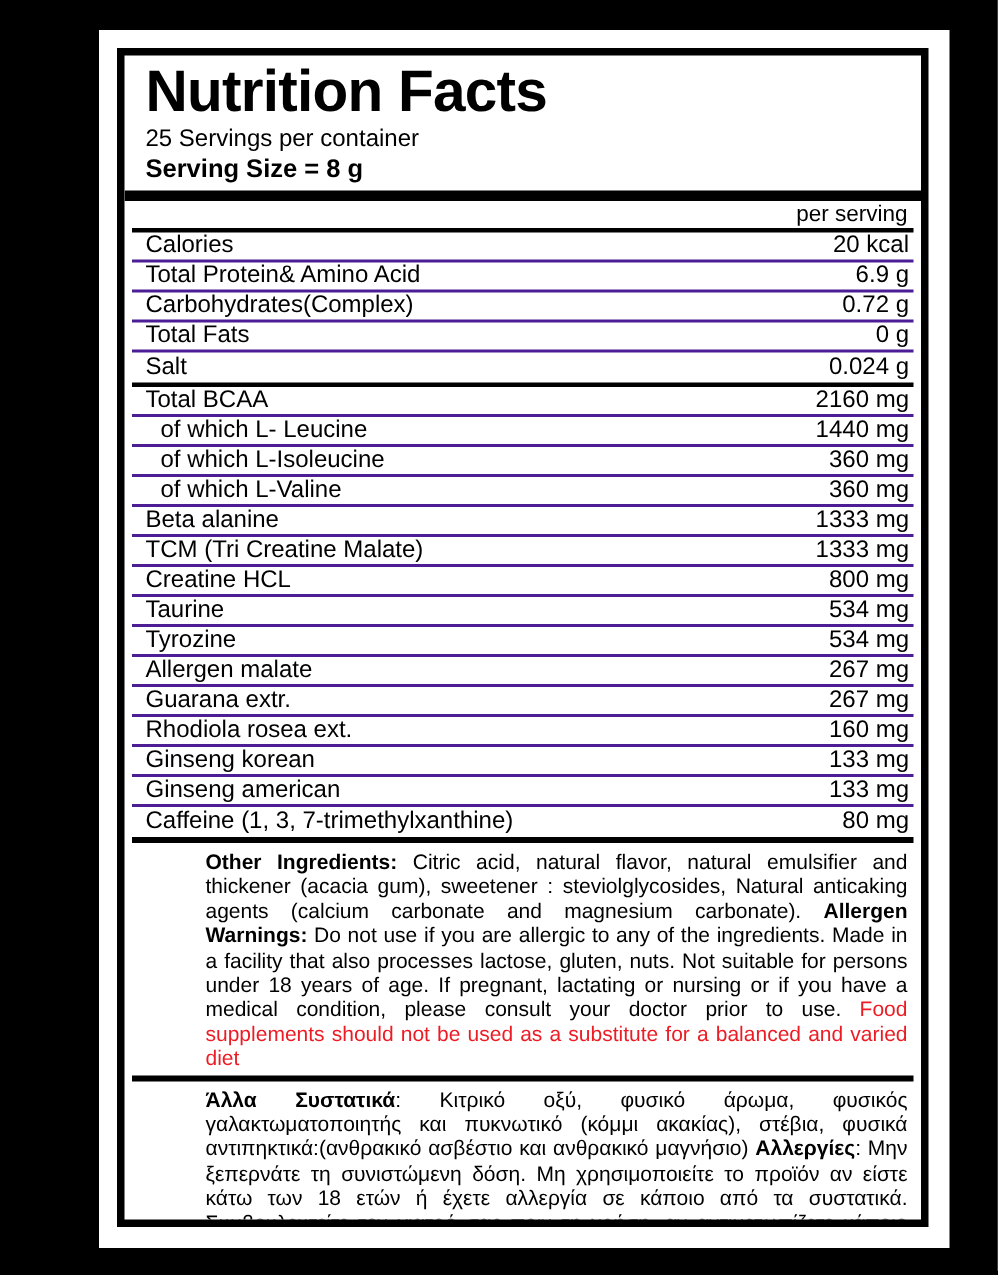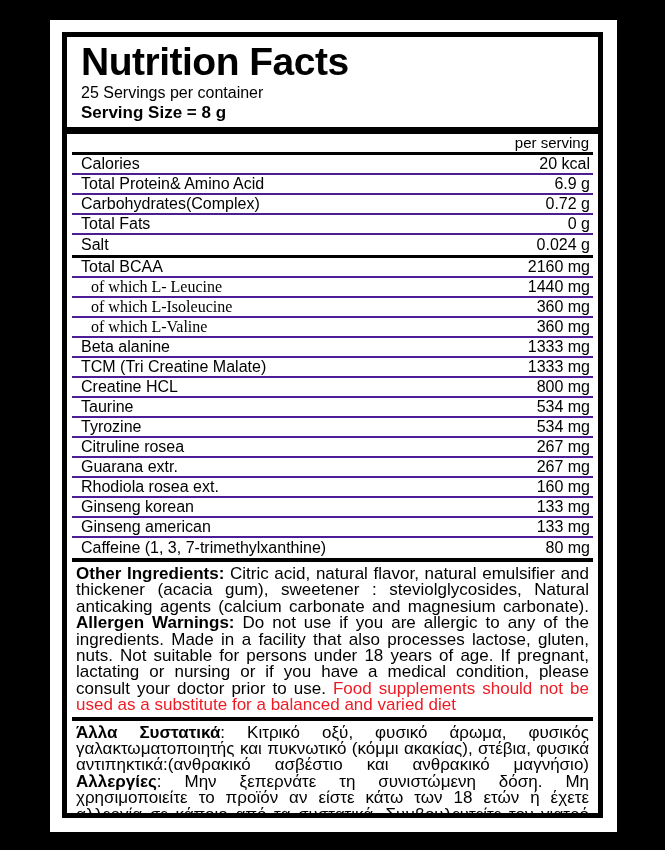--- a/index.html
+++ b/index.html
@@ -6,21 +6,21 @@
   html, body { width: 665px; height: 850px; }
   body {
     background: #000;
     font-family: "Liberation Sans", "DejaVu Sans", sans-serif;
     color: #000;
     position: relative;
   }
   .canvas { position: absolute; inset: 0; background: #000; }
   .label {
     position: absolute;
-    left: 50px; top: 20px;
+    left: 66px; top: 20px;
     width: 567px; height: 812px;
     background: #fff;
   }
   .frame {
     position: absolute;
     left: 12px; top: 12px; right: 14px; bottom: 14px;
     border: 5px solid #000;
     background: #fff;
     padding: 0 5px;
     overflow: hidden;
@@ -48,27 +48,28 @@
     height: 20px;
     display: flex;
     justify-content: space-between;
     align-items: center;
     border-bottom: 2px solid #4c1d95;
     font-size: 16px;
     line-height: 18px;
   }
   .rows .row:last-child { border-bottom: none; }
   .rows .row .n { padding-left: 9px; white-space: nowrap; }
-  .rows .row.indent .n { padding-left: 19px; font-family: Liberation Serif, serif; }
+  .rows .row.indent .n { padding-left: 19px; }
   .rows .row .v { padding-right: 3px; white-space: nowrap; }
   .para {
-    font-size: 17px;
+    font-size: 14px;
     line-height: 16.4px;
     text-align: justify;
     padding: 4px 4px 3px 4px;
+    margin-left: 45px;
   }
   .para b { font-weight: bold; }
   .red { color: #ed1c24; }
 </style>
 </head>
 <body>
 
 <div class="canvas">
   <div class="label">
     <div class="frame">
@@ -141,21 +142,21 @@
         </div>
         <div class="row">
           <span class="n">Taurine</span>
           <span class="v">534 mg</span>
         </div>
         <div class="row">
           <span class="n">Tyrozine</span>
           <span class="v">534 mg</span>
         </div>
         <div class="row">
-          <span class="n">Citruline rosea</span>
+          <span class="n">Allergen malate</span>
           <span class="v">267 mg</span>
         </div>
         <div class="row">
           <span class="n">Guarana extr.</span>
           <span class="v">267 mg</span>
         </div>
         <div class="row">
           <span class="n">Rhodiola rosea ext.</span>
           <span class="v">160 mg</span>
         </div>

